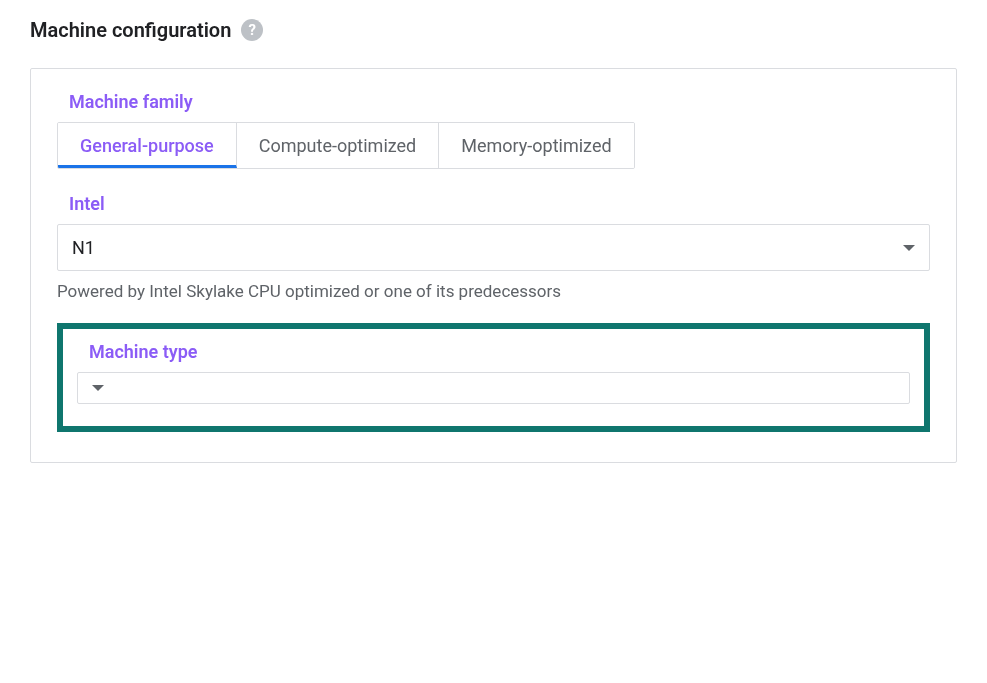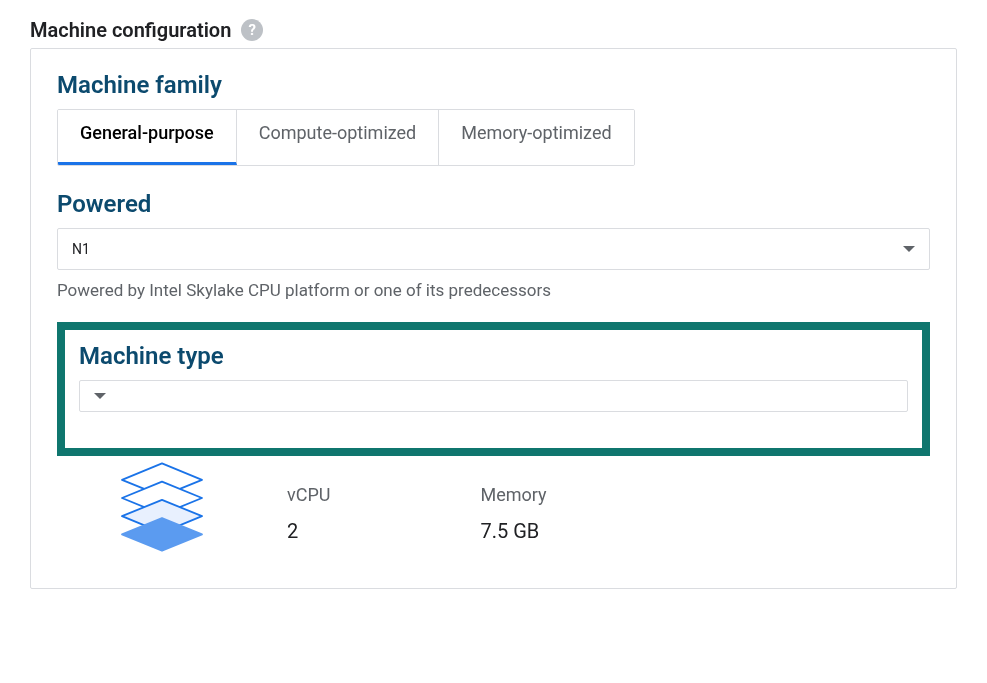--- a/index.html
+++ b/index.html
@@ -5,21 +5,21 @@
     * { box-sizing: border-box; margin: 0; padding: 0; }
     body {
       font-family: -apple-system, BlinkMacSystemFont, "Segoe UI", Roboto, Helvetica, Arial, sans-serif;
       background: #fff;
       padding: 18px 30px;
     }
     .section-header {
       display: flex;
       align-items: center;
       gap: 10px;
-      margin-bottom: 6px;
+      margin-bottom: 26px;
     }
     .section-title {
       font-size: 20px;
       font-weight: 600;
       color: #202124;
     }
     .help-icon {
       width: 22px;
       height: 22px;
       border-radius: 50%;
@@ -31,74 +31,75 @@
       font-size: 15px;
       font-weight: 700;
     }
     .panel {
       border: 1px solid #dadce0;
       border-radius: 2px;
       padding: 22px 26px 30px 26px;
       position: relative;
     }
     .field-label {
-      font-size: 24px;
+      font-size: 18px;
       font-weight: 600;
-      color: #0c4a6e;
+      color: #8b5cf6;
       margin-bottom: 10px;
+      margin-left: 12px;
     }
     .tabs {
       display: flex;
       border: 1px solid #dadce0;
       border-radius: 2px;
       width: fit-content;
       overflow: hidden;
     }
     .tab {
       padding: 12px 22px;
       font-size: 18px;
       color: #5f6368;
       cursor: pointer;
       border-right: 1px solid #dadce0;
       background: #fff;
     }
     .tab:last-child { border-right: none; }
     .tab.active {
-      color: #000000;
+      color: #8b5cf6;
       font-weight: 500;
       border-bottom: 3px solid #1a73e8;
-      padding-bottom: 19px;
+      padding-bottom: 9px;
     }
     .hint {
       font-size: 17px;
       color: #5f6368;
       margin-top: 10px;
     }
     .block { margin-top: 24px; }
     .select {
       display: flex;
       align-items: center;
       justify-content: space-between;
       border: 1px solid #dadce0;
       border-radius: 2px;
       padding: 12px 14px;
-      font-size: 14px;
+      font-size: 18px;
       color: #202124;
       cursor: pointer;
       background: #fff;
     }
     .caret-down {
       width: 0; height: 0;
       border-left: 6px solid transparent;
       border-right: 6px solid transparent;
       border-top: 6px solid #5f6368;
     }
     .highlight-box {
-      border: 8px solid #0f766e;
-      padding: 12px 14px 36px 14px;
+      border: 6px solid #0f766e;
+      padding: 12px 14px 22px 14px;
       margin-top: 22px;
     }
     .summary {
       display: flex;
       align-items: center;
       gap: 70px;
       margin-top: 2px;
       margin-left: 50px;
     }
     .stack-icon { width: 110px; height: 100px; }
@@ -118,49 +119,29 @@
 <div class="panel">
 
   <div class="field-label">Machine family</div>
   <div class="tabs">
     <div class="tab active">General-purpose</div>
     <div class="tab">Compute-optimized</div>
     <div class="tab">Memory-optimized</div>
   </div>
 
   <div class="block">
-    <div class="field-label">Powered</div>
+    <div class="field-label">Intel</div>
     <div class="select">
       <span>N1</span>
       <span class="caret-down"></span>
     </div>
-    <div class="hint">Powered by Intel Skylake CPU platform or one of its predecessors</div>
+    <div class="hint">Powered by Intel Skylake CPU optimized or one of its predecessors</div>
   </div>
 
   <div class="highlight-box">
     <div class="field-label">Machine type</div>
     <div class="select">
       <span class="caret-down"></span>
     </div>
   </div>
 
-  <div class="summary">
-    <svg class="stack-icon" viewBox="0 0 120 110">
-      <g fill="none" stroke="#1a73e8" stroke-width="2" stroke-linejoin="round">
-        <polygon points="60,6 104,24 60,42 16,24" fill="#fff"></polygon>
-        <polygon points="60,26 104,44 60,62 16,44" fill="#fff"></polygon>
-        <polygon points="60,46 104,64 60,82 16,64" fill="#e8f0fe"></polygon>
-        <polygon points="60,66 104,84 60,102 16,84" fill="#5b9bf0" stroke="#5b9bf0"></polygon>
-      </g>
-    </svg>
-    <div class="metrics-row">
-      <div class="metric">
-        <span class="metric-label">vCPU</span>
-        <span class="metric-value">2</span>
-      </div>
-      <div class="metric">
-        <span class="metric-label">Memory</span>
-        <span class="metric-value">7.5 GB</span>
-      </div>
-    </div>
-  </div>
 
 </div>
 
 </body></html>

